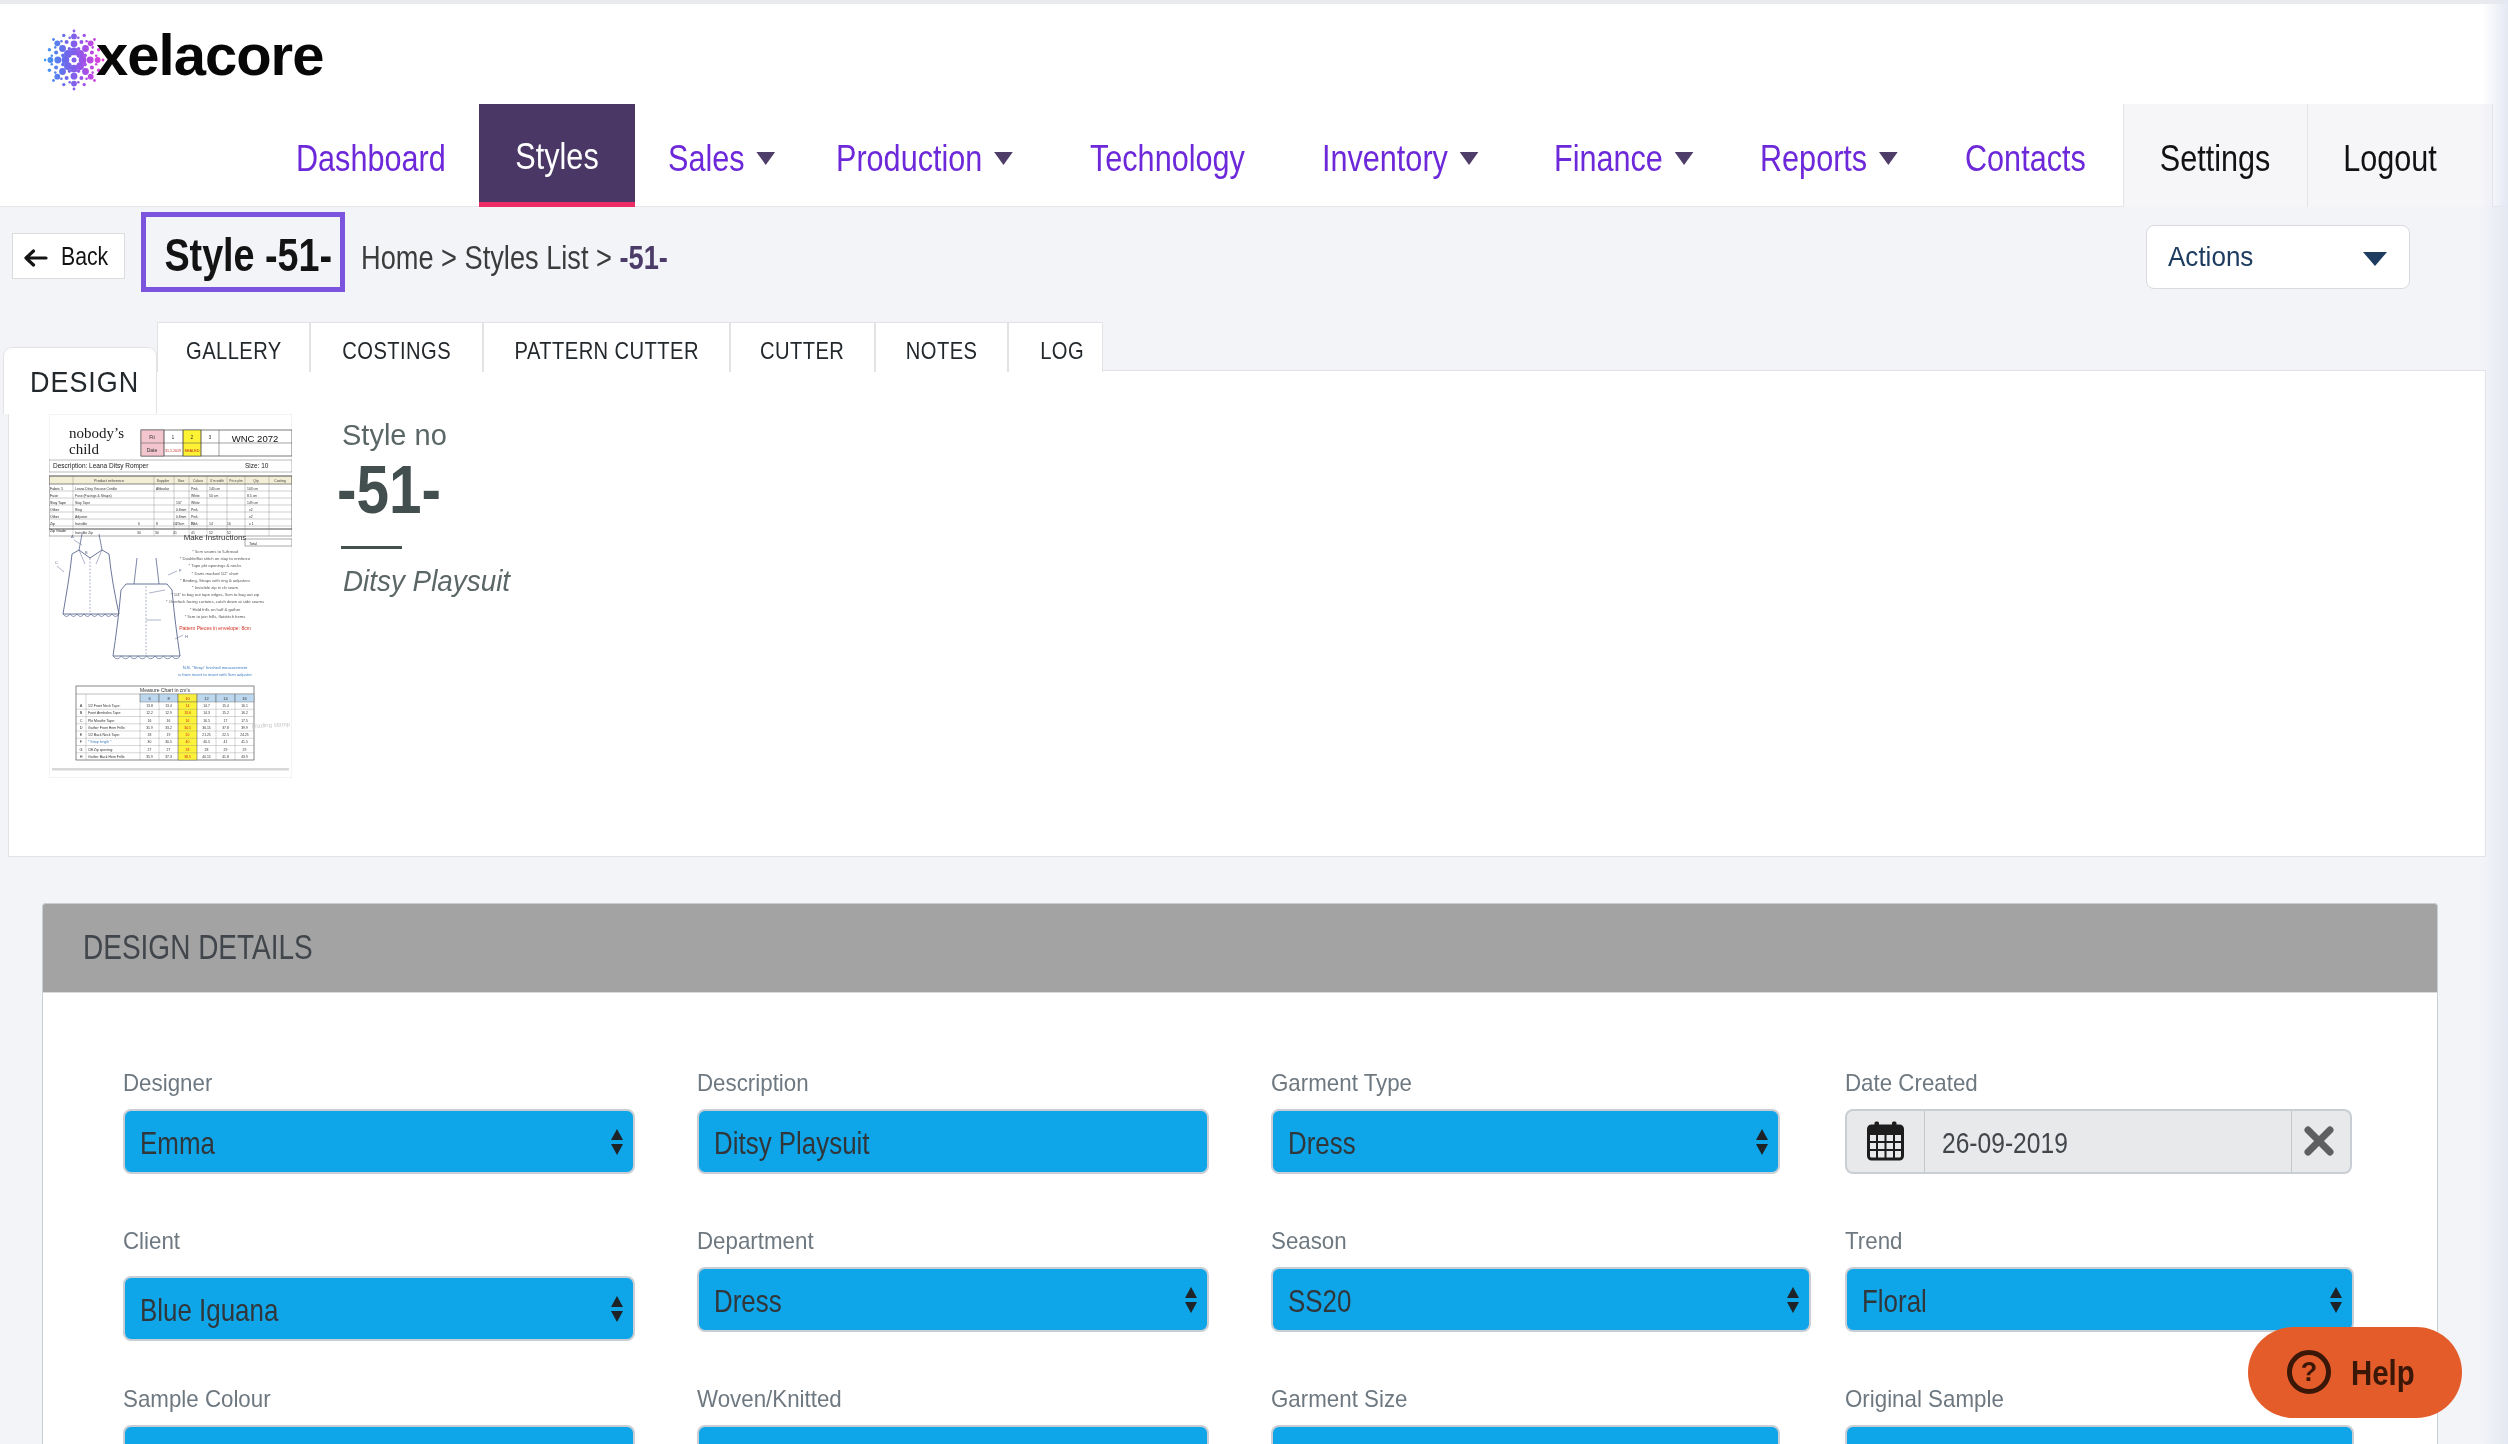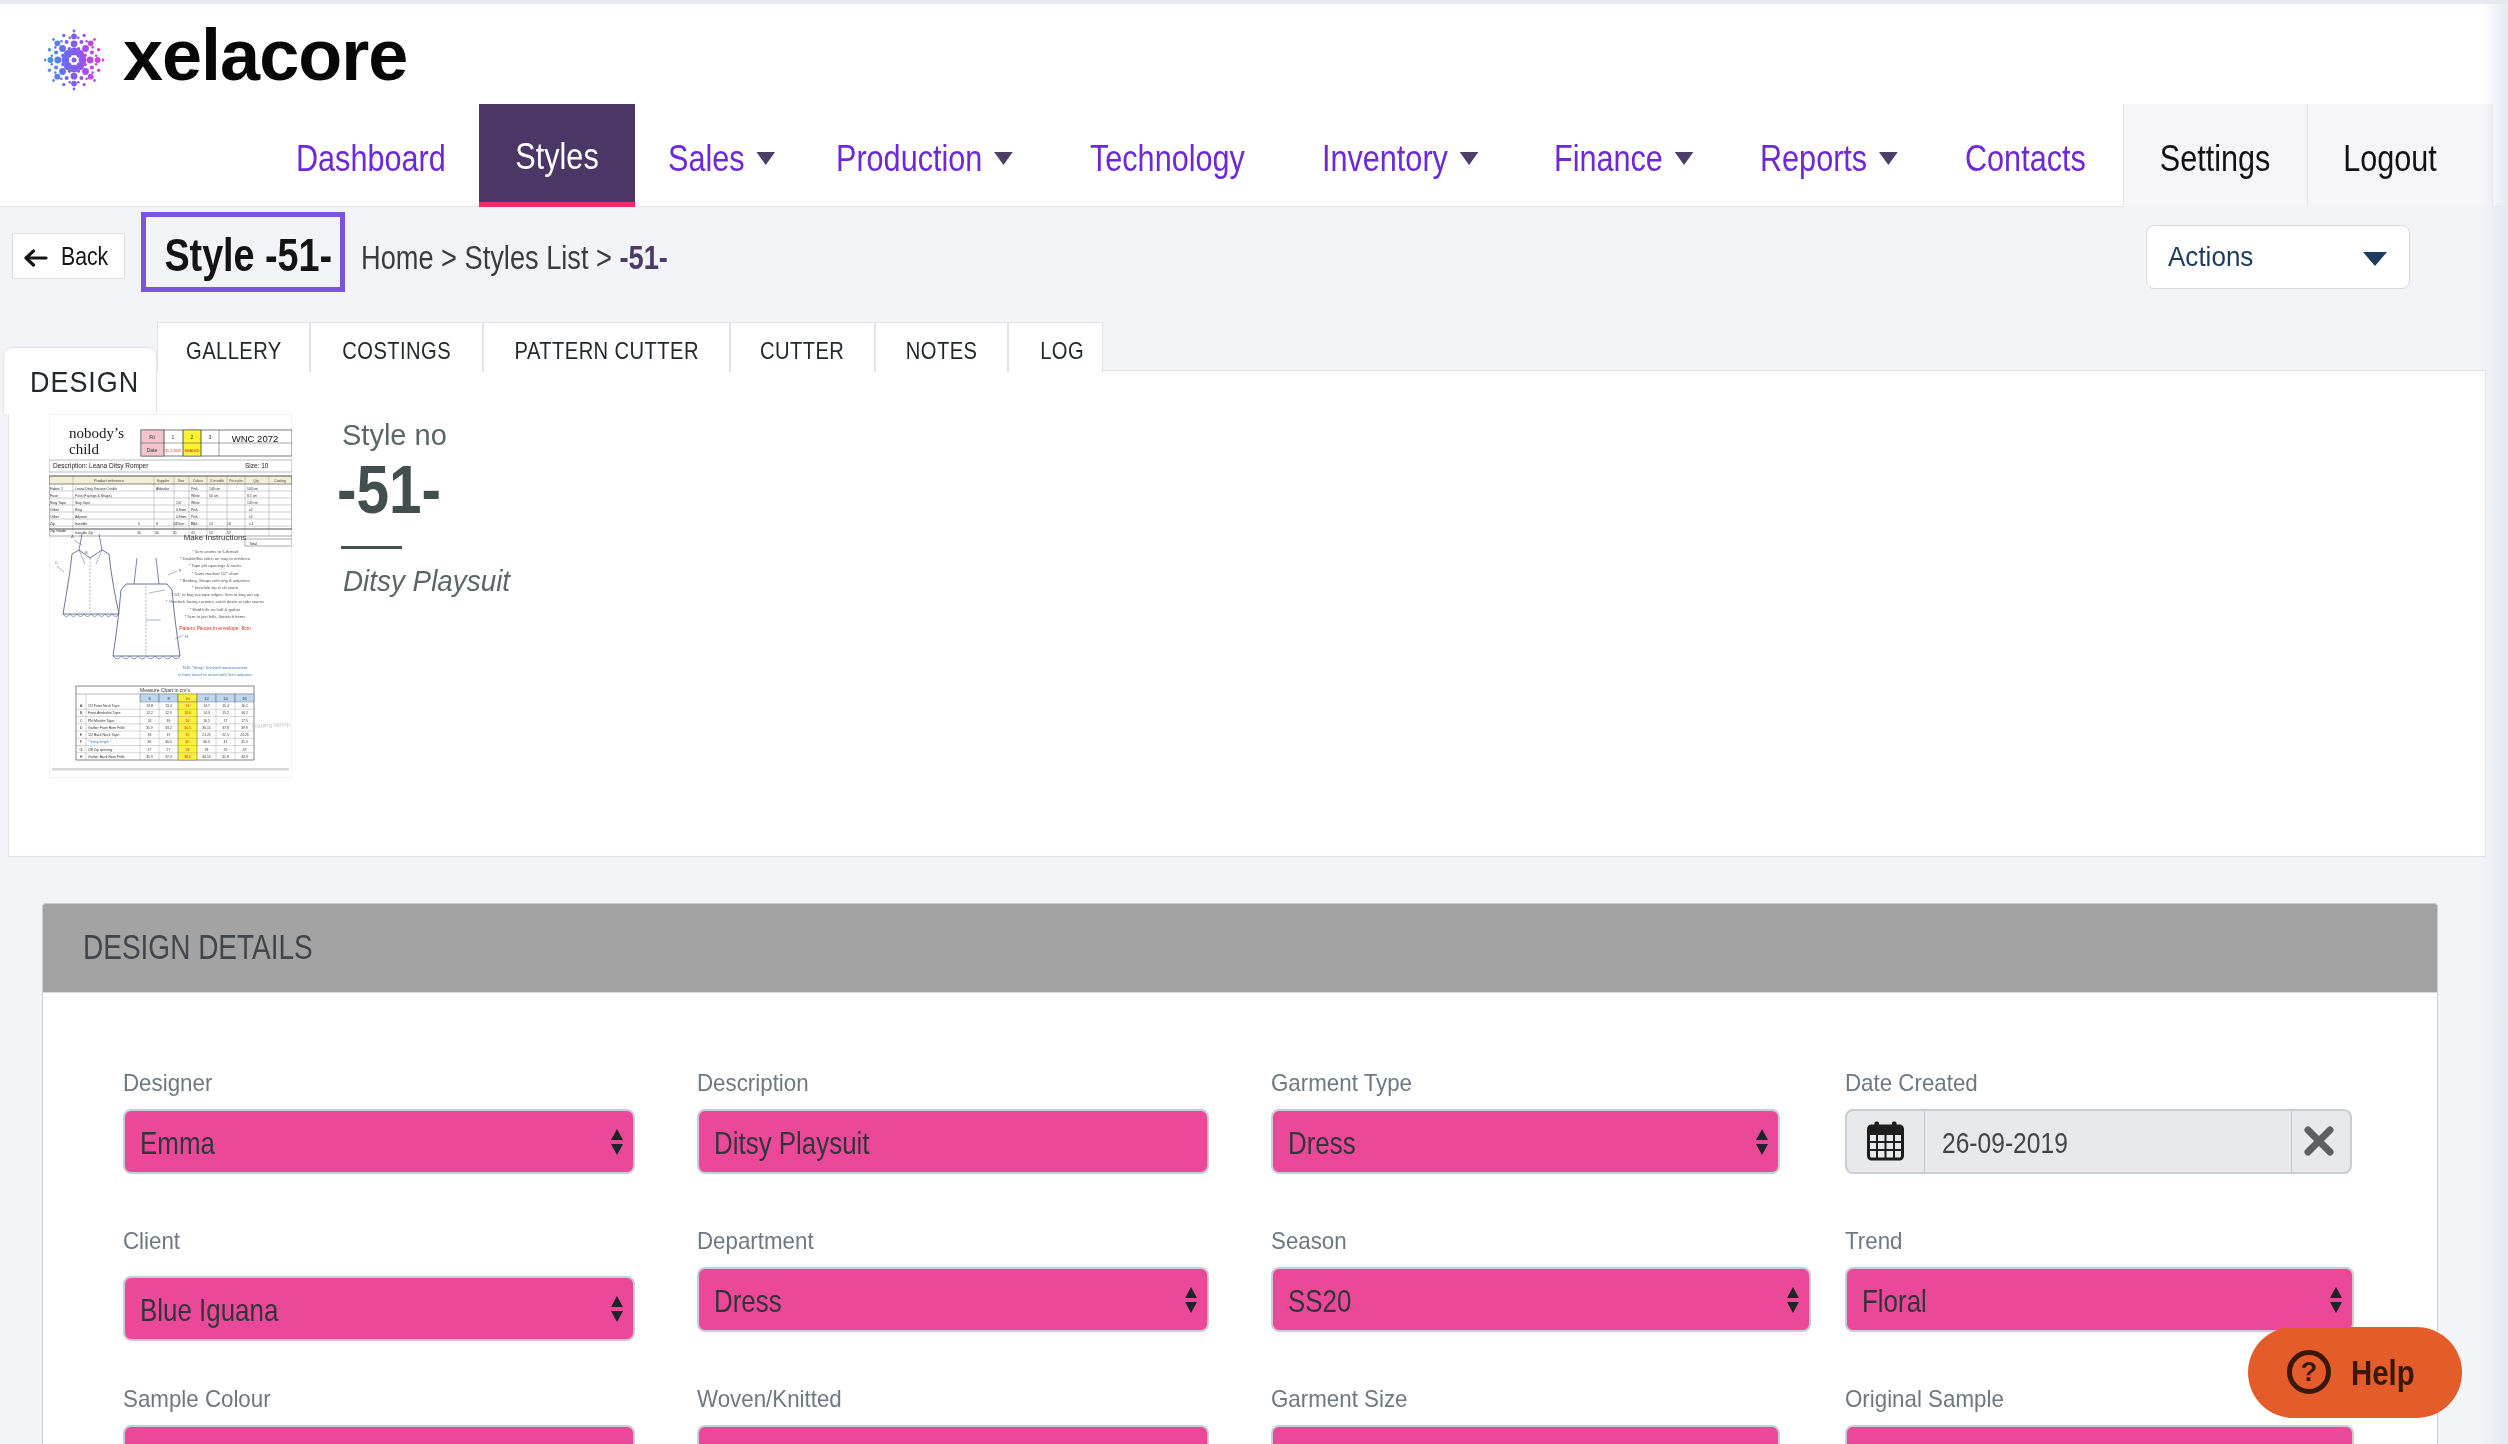--- a/index.html
+++ b/index.html
@@ -5,21 +5,21 @@
 * { margin:0; padding:0; box-sizing:border-box; }
 html,body { width:2508px; height:1444px; overflow:hidden; font-family:"Liberation Sans", sans-serif; background:#f3f4f8; }
 .abs { position:absolute; }
 .sx { display:inline-block; transform-origin:0 50%; }
 .sxc { display:inline-block; transform-origin:50% 50%; }
 
 
 #topstrip { position:absolute; left:0; top:0; width:2508px; height:4px; background:#e9eaee; }
 #header { position:absolute; left:0; top:4px; width:2508px; height:203px; background:#ffffff; border-bottom:1px solid #e7e7ea; }
 #logo { position:absolute; left:44px; top:28px; }
-#wordmark { position:absolute; left:123px; top:10px; height:90px; line-height:90px; font-size:72px; font-weight:bold; letter-spacing:-1px; color:#070707; }
+#wordmark { position:absolute; left:96px; top:10px; height:90px; line-height:90px; font-size:58px; font-weight:bold; letter-spacing:-1px; color:#070707; }
 .navitem { position:absolute; top:104px; height:106px; line-height:110px; font-size:36px; color:#6d28d9; white-space:nowrap; }
 .navitem .sx { transform:scaleX(0.85); }
 .caret { display:inline-block; width:0; height:0; border-left:11px solid transparent; border-right:11px solid transparent; border-top:13px solid #4e3d68; vertical-align:middle; margin-left:14px; margin-top:-5px; }
 #styles-tab { position:absolute; left:479px; top:104px; width:156px; height:98px; background:#4a3766; color:#ffffff; font-size:36px; text-align:center; line-height:105px; }
 #styles-tab .sxc { transform:scaleX(0.85); }
 #styles-underline { position:absolute; left:479px; top:202px; width:156px; height:5px; background:#ec2c67; }
 .sysbox { position:absolute; top:104px; height:103px; line-height:110px; background:#f6f6f9; border-left:1px solid #e3e3e8; text-align:center; font-size:36px; color:#121212; }
 .sysbox .sxc { transform:scaleX(0.85); }
 
 
@@ -47,21 +47,21 @@
 #bignum { position:absolute; left:337px; top:450px; font-size:68px; font-weight:bold; color:#424f4e; }
 #bignum .sx { transform:scaleX(0.86); }
 #numline { position:absolute; left:341px; top:546px; width:61px; height:3px; background:#44514f; }
 #ditsy { position:absolute; left:343px; top:565px; font-size:29px; font-style:italic; color:#5b6766; display:inline-block; transform-origin:0 0; transform:scaleX(0.96); }
 
 
 #card { position:absolute; left:42px; top:903px; width:2396px; height:700px; background:#ffffff; border:1px solid #c9ced3; border-radius:4px; }
 #cardhead { position:absolute; left:42px; top:903px; width:2396px; height:90px; background:#a3a3a3; border:1px solid #c9ced3; border-radius:4px 4px 0 0; border-bottom:1px solid #d9dadd; }
 #cardhead span { position:absolute; left:40px; top:0; height:86px; line-height:86px; font-size:35px; color:#41464c; transform-origin:0 50%; transform:scaleX(0.80); }
 .flabel { position:absolute; font-size:24px; color:#6e7880; white-space:nowrap; transform-origin:0 0; transform:scaleX(0.93); }
-.fbox { position:absolute; width:512px; height:65px; background:#ec4899; border:2px solid #c9ced4; border-radius:8px; font-size:32px; color:#30363a; line-height:64px; padding-left:15px; white-space:nowrap; }
+.fbox { position:absolute; width:512px; height:65px; background:#0ea5e9; border:2px solid #c9ced4; border-radius:8px; font-size:32px; color:#30363a; line-height:64px; padding-left:15px; white-space:nowrap; }
 .fbox .sx { transform:scaleX(0.81); }
 .spin { position:absolute; right:9px; top:18px; width:13px; height:28px; }
 .spin:before { content:""; position:absolute; left:0; top:0; width:0; height:0; border-left:6.5px solid transparent; border-right:6.5px solid transparent; border-bottom:11px solid #1d2326; }
 .spin:after { content:""; position:absolute; left:0; top:15px; width:0; height:0; border-left:6.5px solid transparent; border-right:6.5px solid transparent; border-top:11px solid #1d2326; }
 
 #dategroup { position:absolute; left:1845px; top:1109px; width:507px; height:65px; background:#e8e9ea; border:2px solid #c9ced4; border-radius:8px; }
 #dg-icon { position:absolute; left:0; top:0; width:78px; height:61px; border-right:1px solid #c2c7cc; text-align:center; line-height:58px; }
 #dg-date { position:absolute; left:79px; top:0; width:366px; height:61px; border-right:1px solid #c2c7cc; font-size:30px; color:#424549; line-height:63px; padding-left:16px; }
 #dg-date .sx { transform:scaleX(0.82); }
 #dg-x { position:absolute; right:0; top:0; width:61px; height:61px; }

